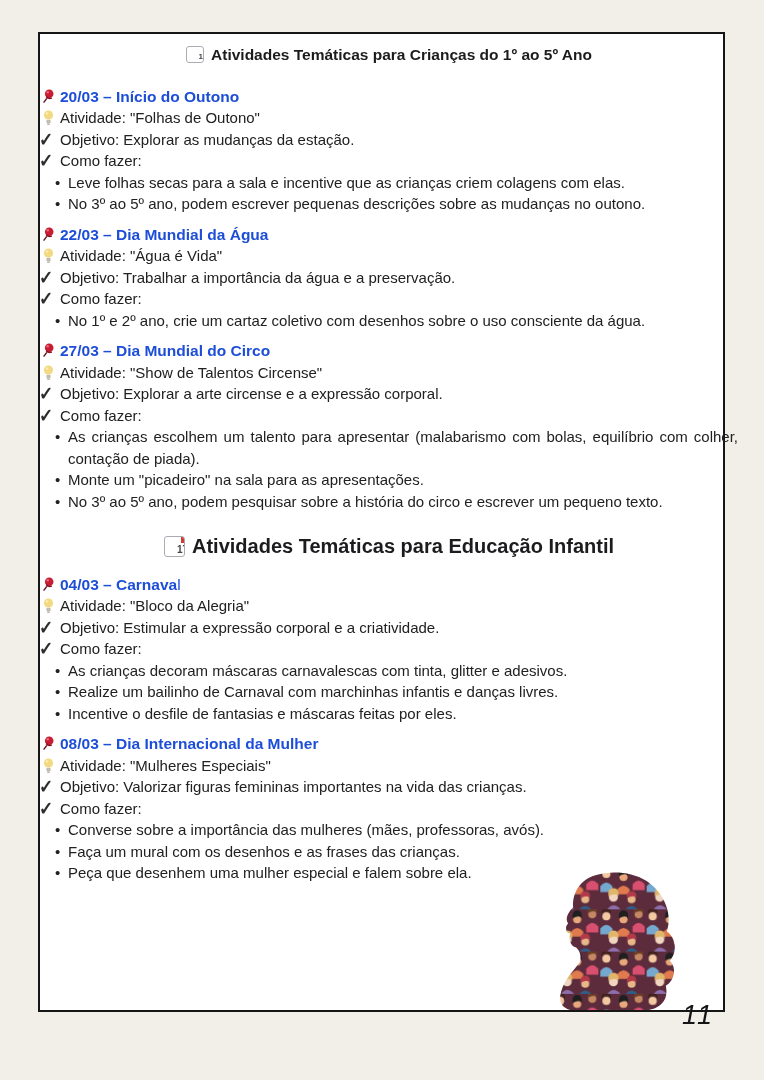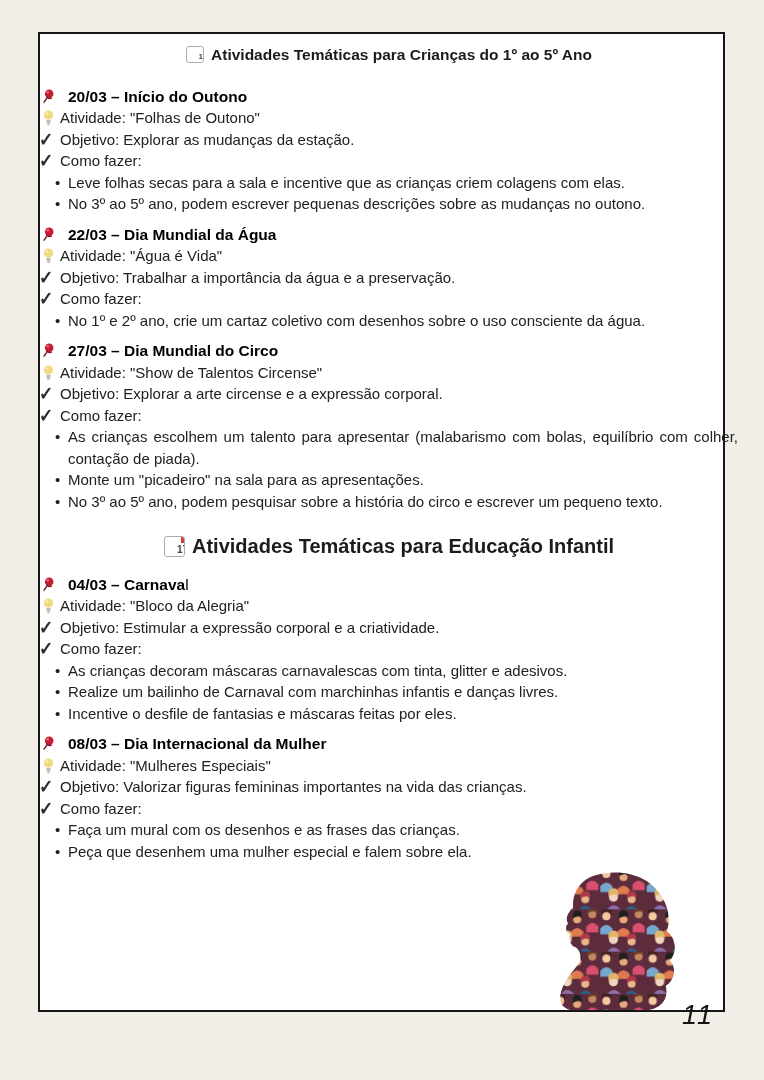--- a/index.html
+++ b/index.html
@@ -20,21 +20,21 @@
     position:absolute;left:40px;top:36px;width:698px;
     font-size:15px;line-height:21.5px;
   }
   .group-title{
     display:flex;justify-content:center;align-items:center;gap:7px;
     font-weight:bold;color:#1c1c1e;
   }
   .group-title.sm{font-size:15.5px;margin:8px 0 20px 0;}
   .group-title.lg{font-size:20px;margin:24px 0 16px 0;}
   .activity{margin-top:9px;}
-  .heading{display:flex;align-items:flex-start;font-size:15.5px;color:#000000;gap:8px;}
+  .heading{display:flex;align-items:flex-start;font-size:15.5px;color:#1d4ed8;}
   .heading b{font-weight:bold;}
   .heading .tail{font-weight:400;}
   .line{display:flex;align-items:flex-start;}
   .icon-col{
     flex:0 0 16px;width:16px;display:inline-flex;justify-content:center;
     margin-right:4px;
   }
   .check-glyph{
     font-size:17px;color:#2d2d2d;font-weight:600;
     transform:scaleY(1.12);display:inline-block;margin-left:-4px;
@@ -284,20 +284,21 @@
           </span>
         <span class="txt">Objetivo: Valorizar figuras femininas importantes na vida das crianças.</span>
       </div>
       <div class="line">
         <span class="icon-col">
             <span class="check-glyph">✓</span>
           </span>
         <span class="txt">Como fazer:</span>
       </div>
       <ul>
+        <li>Converse sobre a importância das mulheres (mães, professoras, avós).</li>
         <li>Faça um mural com os desenhos e as frases das crianças.</li>
         <li>Peça que desenhem uma mulher especial e falem sobre ela.</li>
       </ul>
     </div>
 
   </div>
 
   <svg class="collage" width="138" height="143" viewBox="0 0 137 142">
     <defs>
       <pattern id="crowd" width="46" height="42" patternUnits="userSpaceOnUse">

